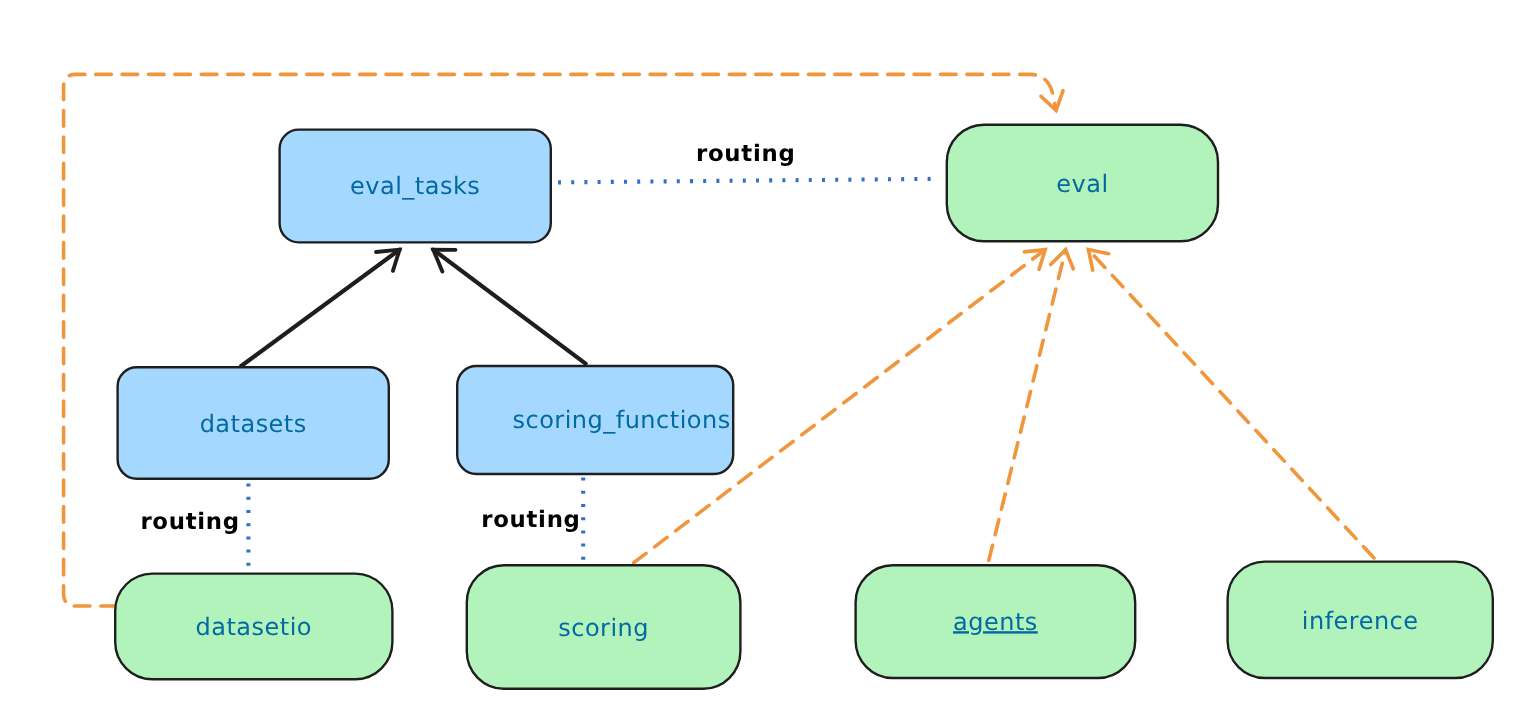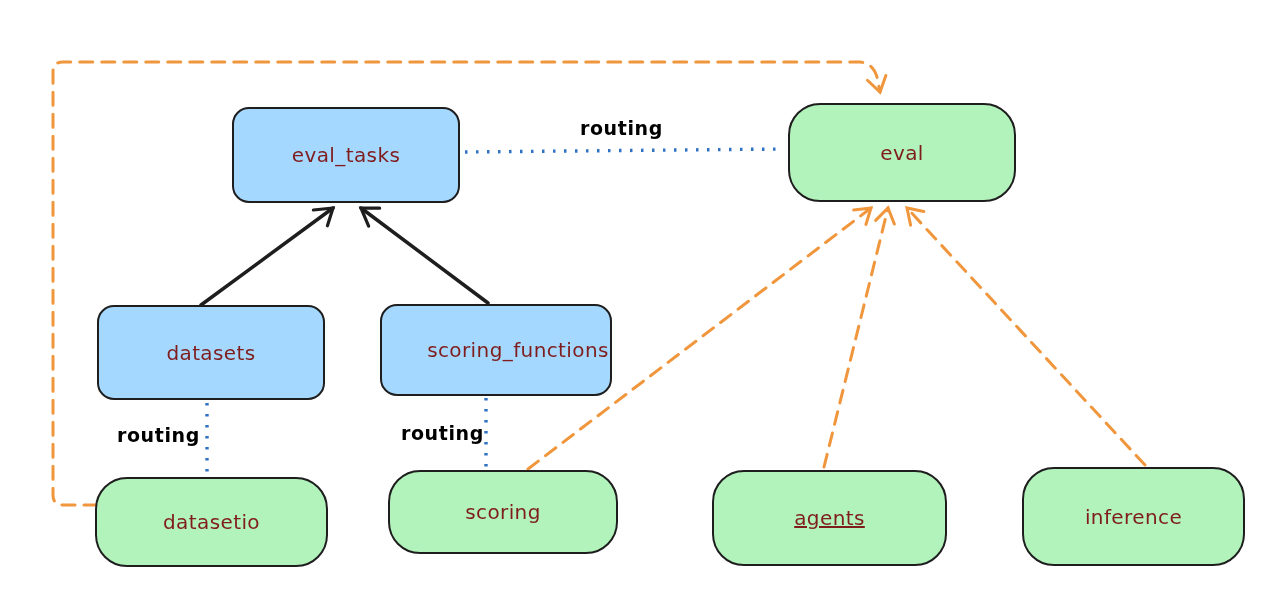--- a/index.html
+++ b/index.html
@@ -4,21 +4,21 @@
 <style>
   html,body{margin:0;padding:0;background:#ffffff;}
   .canvas{
     position:relative;width:1280px;height:596px;background:#ffffff;overflow:hidden;
     font-family:"DejaVu Sans", sans-serif;
   }
   .edges{position:absolute;left:0;top:0;pointer-events:none;}
   .node{
     position:absolute;display:flex;align-items:center;justify-content:center;
     border:2.5px solid #1e1e1e;border-radius:17px;box-sizing:border-box;
-    color:#7f1d1d;font-size:20px;letter-spacing:0.4px;
+    color:#0369a1;font-size:20px;letter-spacing:0.4px;
   }
   .node.blue{background:#a5d8ff;}
   .node.green{background:#b2f2bb;border-radius:32px;}
   .routing-label{
     position:absolute;color:#000000;font-size:19px;font-weight:600;
     letter-spacing:0.6px;white-space:nowrap;
   }
 </style>
 </head>
 <body>
@@ -61,21 +61,21 @@
   </div>
 
   <div class="node blue" style="left:380px;top:304px;width:232px;height:92px;padding-left:44px;">
     <span>scoring_functions</span>
   </div>
 
   <div class="node green" style="left:95px;top:477px;width:233px;height:90px;">
     <span>datasetio</span>
   </div>
 
-  <div class="node green" style="left:388px;top:470px;width:230px;height:84px;">
+  <div class="node green" style="left:388px;top:470px;width:230px;height:105px;">
     <span>scoring</span>
   </div>
 
   <div class="node green" style="left:712px;top:470px;width:235px;height:96px;text-decoration:underline;">
     <span>agents</span>
   </div>
 
   <div class="node green" style="left:1022px;top:467px;width:223px;height:99px;">
     <span>inference</span>
   </div>

